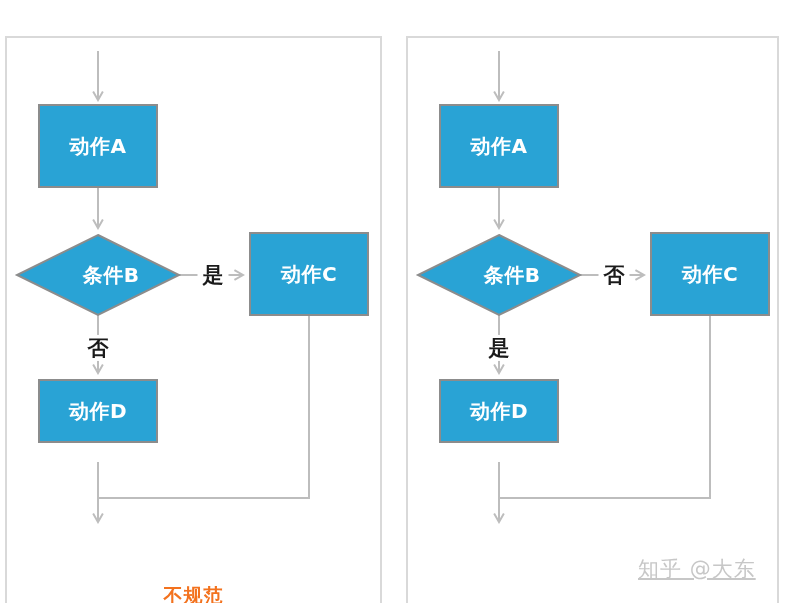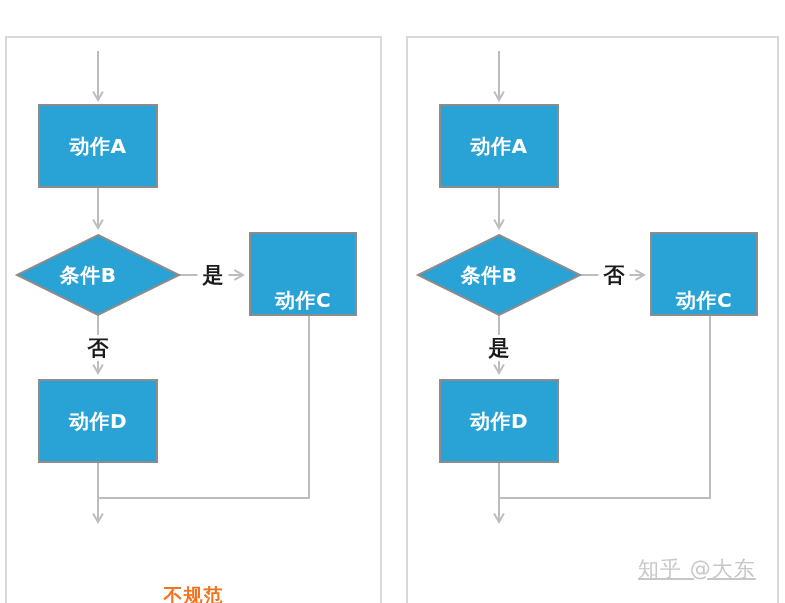--- a/index.html
+++ b/index.html
@@ -31,24 +31,24 @@
   .wires path, .wires polyline{fill:none;stroke:var(--line);stroke-width:2;}
   .wires marker path{fill:none;stroke:var(--line);stroke-width:1.8;}
   .wires .diamond{fill:var(--node-fill);stroke:var(--node-border);stroke-width:2;}
   .node{
     position:absolute;display:flex;align-items:center;justify-content:center;
     background:var(--node-fill);border:2px solid var(--node-border);
     box-sizing:border-box;color:var(--node-text);
     font-weight:bold;font-size:20px;letter-spacing:0.5px;
   }
   .node.pos-a{left:31px;top:66px;width:120px;height:84px;}
-  .node.pos-c{left:242px;top:194px;width:108px;height:84px;align-items:flex-end;}
-  .node.pos-d{left:31px;top:341px;width:120px;height:84px;}
+  .node.pos-c{left:242px;top:194px;width:120px;height:84px;}
+  .node.pos-d{left:31px;top:341px;width:120px;height:64px;}
   .diamond-label{
-    position:absolute;left:81px;top:237px;transform:translate(-50%,-50%);
+    position:absolute;left:104px;top:237px;transform:translate(-50%,-50%);
     color:var(--node-text);font-weight:bold;font-size:20px;letter-spacing:0.5px;
     white-space:nowrap;
   }
   .branch-label{
     position:absolute;transform:translate(-50%,-50%);
     background:#fff;color:var(--branch-label-text);
     font-weight:bold;font-size:21px;line-height:1.15;padding:1px 5px;
     white-space:nowrap;
   }
   .branch-right{left:206px;top:237px;}

